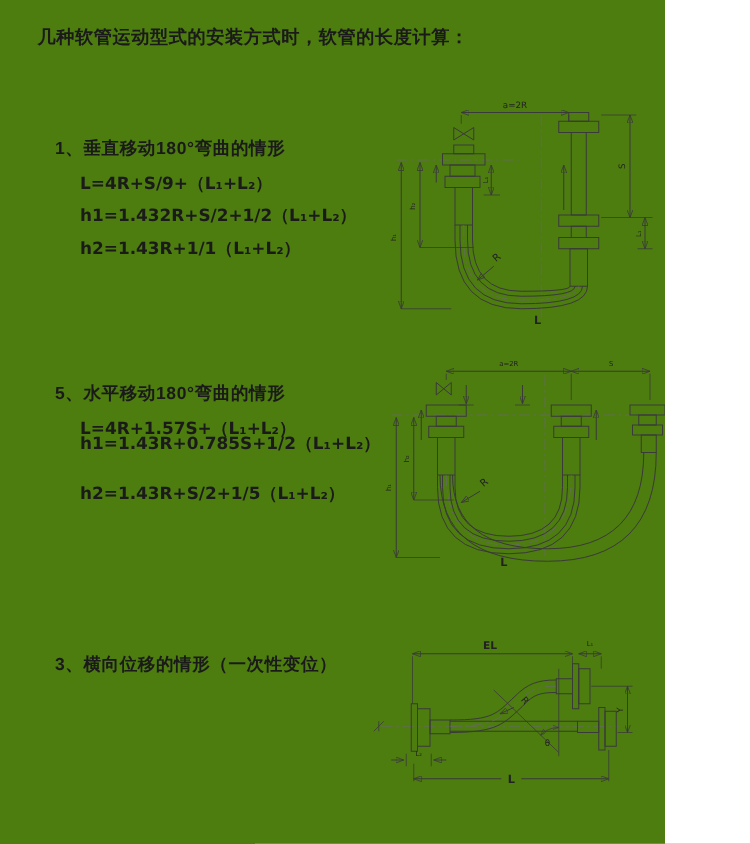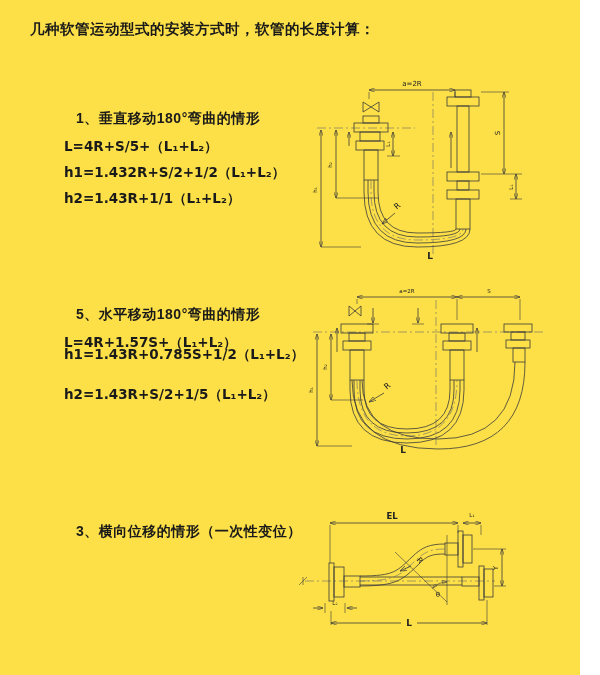--- a/index.html
+++ b/index.html
@@ -1,41 +1,41 @@
 <!DOCTYPE html>
 <html><head>
 <meta charset="utf-8">
 <style>
   html,body{margin:0;padding:0;}
   body{width:600px;height:675px;background:#ffffff;font-family:"Liberation Sans","DejaVu Sans",sans-serif;color:#1a1a1a;}
-  .page{position:relative;width:580px;height:675px;background:#fde047;overflow:hidden;}
+  .page{position:relative;width:532px;height:675px;background:#4d7c0f;overflow:hidden;}
   .title{position:absolute;left:30px;top:20px;font-size:14.5px;font-weight:bold;letter-spacing:.5px;}
   .sec{position:absolute;left:44px;}
-  .sec-heading{font-size:14px;font-weight:bold;letter-spacing:.5px;margin-left:32px;}
+  .sec-heading{font-size:14px;font-weight:bold;letter-spacing:.5px;}
   .formula{position:absolute;left:20px;font-size:13.5px;font-weight:bold;white-space:nowrap;font-family:"DejaVu Sans","Liberation Sans",sans-serif;}
   svg{position:absolute;}
   svg line,svg path,svg rect,svg polygon{stroke:#3a3a3a;stroke-width:.8;fill:none;}
   svg .cl{stroke:#6a6a6a;stroke-width:.6;stroke-dasharray:9 3 2 3;}
   svg .thin{stroke-width:.6;}
   svg text{stroke:none;fill:#222;font-family:"DejaVu Sans","Liberation Sans",sans-serif;}
   svg .dimt{font-size:7px;}
   svg .dimx{font-size:5.5px;}
   svg .big{font-size:9px;font-weight:bold;}
   svg .hatch{stroke:#3a3a3a;stroke-width:.8;}
 </style>
 </head>
 <body>
 
 <div class="page">
 
   <div class="title">几种软管运动型式的安装方式时，软管的长度计算：</div>
 
   <div class="sec" style="top:110px">
     <div class="sec-heading">1、垂直移动180°弯曲的情形</div>
-    <div class="formula" style="top:28px">L=4R+S/5+（L₁+L₂）</div>
+    <div class="formula" style="top:28px">L=4R+S/9+（L₁+L₂）</div>
     <div class="formula" style="top:54px">h1=1.432R+S/2+1/2（L₁+L₂）</div>
     <div class="formula" style="top:80px">h2=1.43R+1/1（L₁+L₂）</div>
   </div>
 
   <div class="sec" style="top:306px">
     <div class="sec-heading">5、水平移动180°弯曲的情形</div>
     <div class="formula" style="top:28px">L=4R+1.57S+（L₁+L₂）</div>
     <div class="formula" style="top:40px">h1=1.43R+0.785S+1/2（L₁+L₂）</div>
     <div class="formula" style="top:80px">h2=1.43R+S/2+1/5（L₁+L₂）</div>
   </div>

